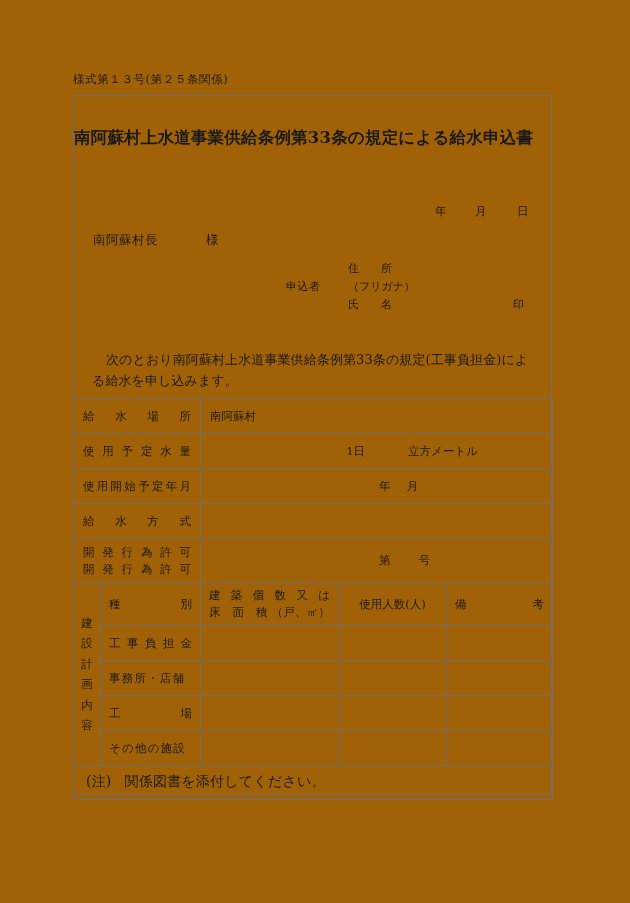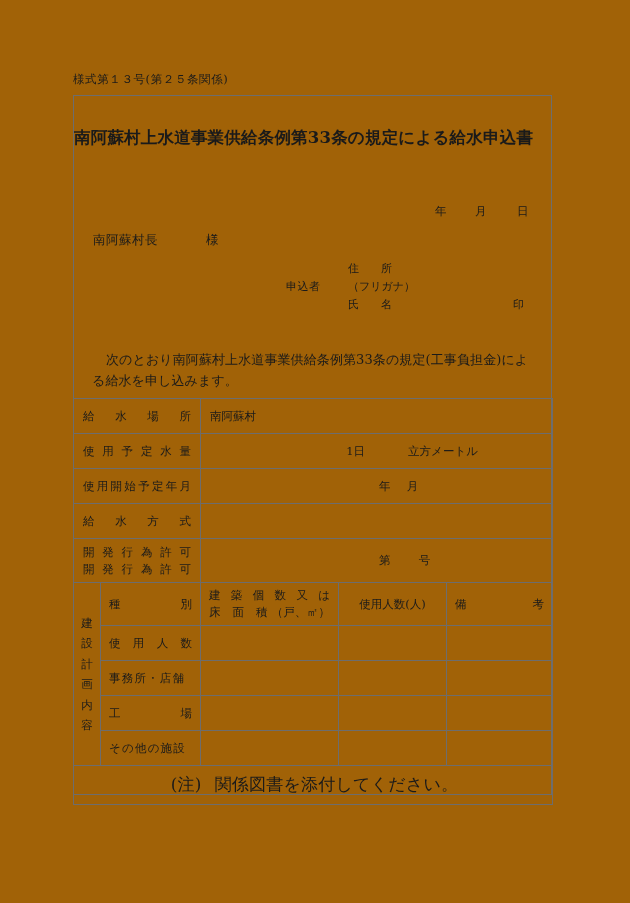--- a/index.html
+++ b/index.html
@@ -199,23 +199,22 @@
   .kind-cell.tight {
     text-align-last: auto;
     text-align: left;
     letter-spacing: 1.2px;
   }
   .blank-cell { height: 34px; }
 
   .note {
     padding: 7px 9px 8px 12px !important;
     height: auto;
-    font-size: 17px;
+    font-size: 14px;
     letter-spacing: 0.2px;
-    text-align: center;
   }
   .note .n-tag { margin-right: 13px; }
 </style>
 </head>
 <body>
 
 <div class="page">
 
   <div class="form-number">様式第１３号(第２５条関係)</div>
 
@@ -307,21 +306,21 @@
               <span>（戸、㎡）</span>
             </div>
           </td>
           <td class="sub-th">使用人数(人)</td>
           <td class="sub-th">
             <div class="spread">備　　考</div>
           </td>
         </tr>
 
         <tr>
-          <td class="kind-cell">使用人数</td>
+          <td class="kind-cell">工事負担金</td>
           <td class="blank-cell"></td>
           <td class="blank-cell"></td>
           <td class="blank-cell"></td>
         </tr>
         <tr>
           <td class="kind-cell tight">事務所・店舗</td>
           <td class="blank-cell"></td>
           <td class="blank-cell"></td>
           <td class="blank-cell"></td>
         </tr>

